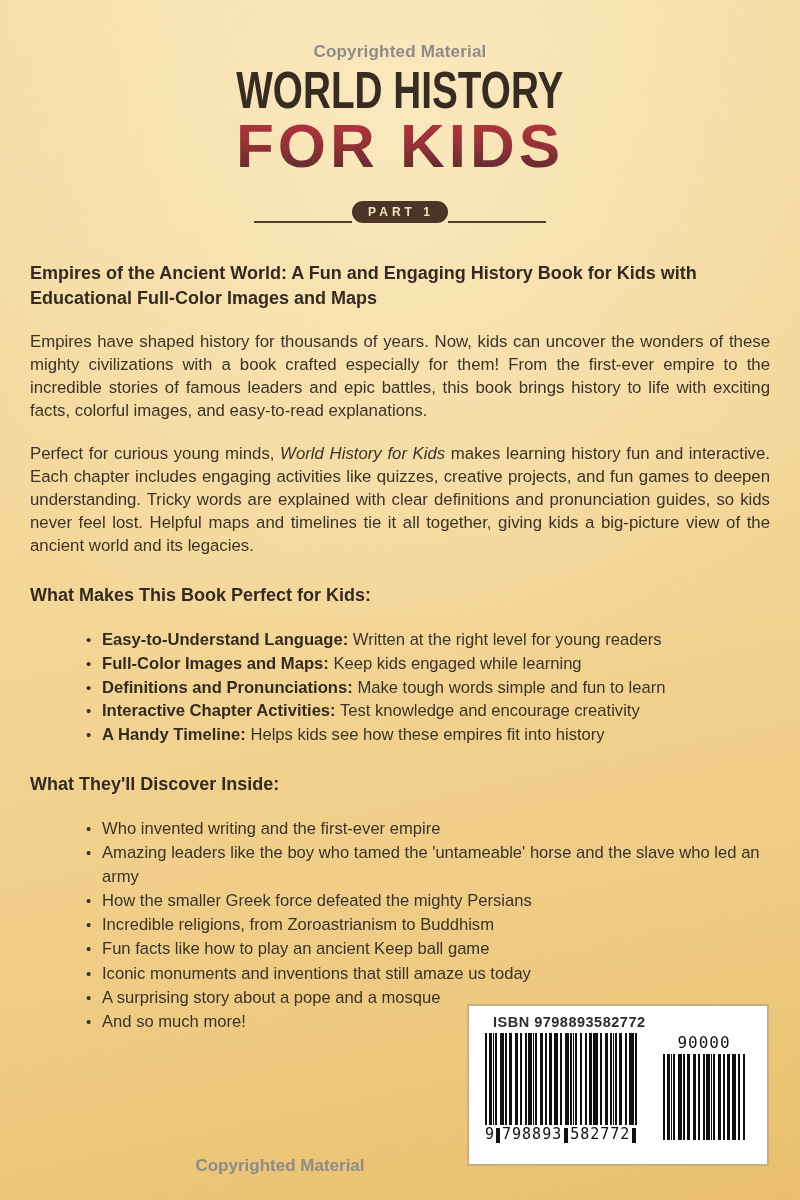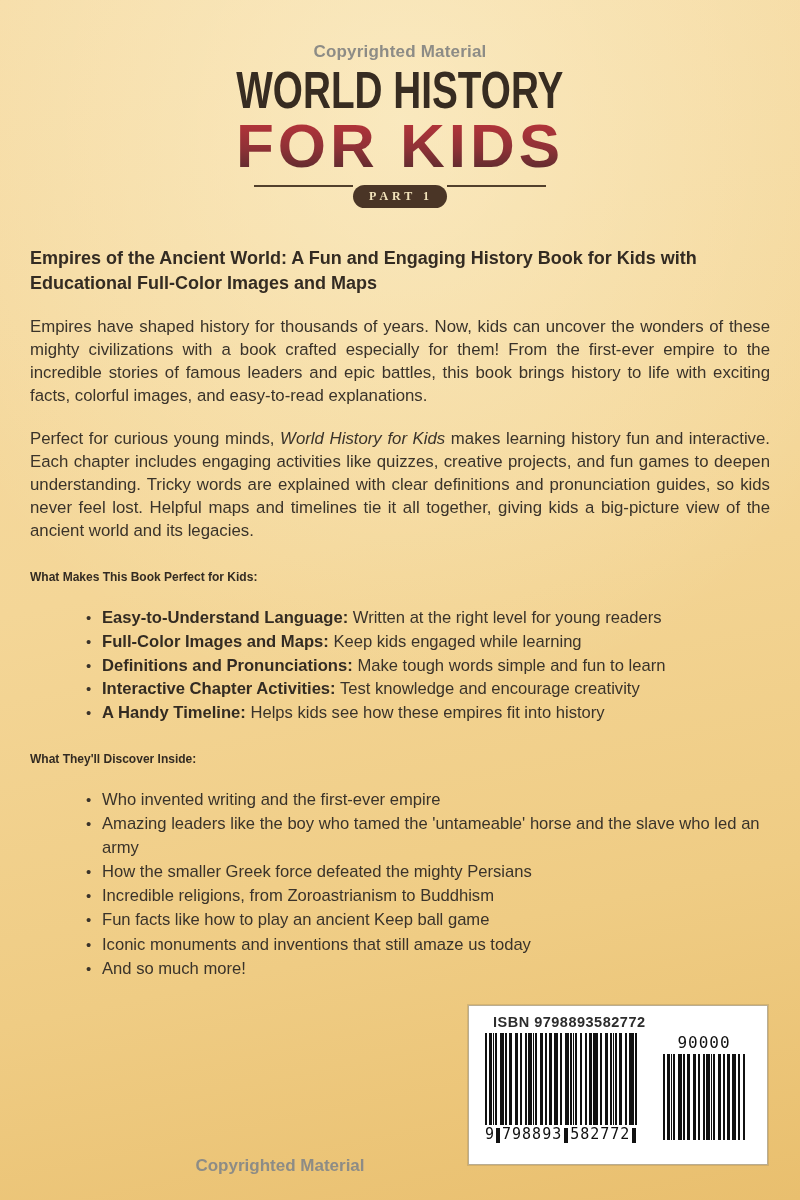--- a/index.html
+++ b/index.html
@@ -43,22 +43,22 @@
     letter-spacing: 4px;
     line-height: 1.02;
     margin-top: 2px;
     background: linear-gradient(180deg, #b5343a 12%, #8e3136 55%, #4f2a2c 100%);
     -webkit-background-clip: text;
     background-clip: text;
     color: transparent;
   }
   .part-divider {
     width: 292px;
-    margin: 8px auto 0 auto;
-    display: flex; align-items: flex-start; font-family: Liberation Serif, serif;
+    margin: 24px auto 0 auto;
+    display: flex; align-items: flex-end;
   }
   .part-divider .rule { flex: 1; height: 2px; background: #52402c; }
   .part-pill {
     background: #4a3526;
     color: #f3e4bb;
     font-size: 12px;
     font-weight: bold;
     letter-spacing: 4px;
     padding: 4px 14px 4px 16px;
     border-radius: 12px;
@@ -75,21 +75,21 @@
     margin-top: 19px;
     font-size: 16.8px;
     line-height: 1.38;
     color: #3a332a;
     text-align: justify;
   }
   .book-title-italic { font-style: italic; }
   .section-heading {
     margin-top: 28px;
     font-weight: bold;
-    font-size: 12px;
+    font-size: 18px;
     color: #332b22;
   }
   .bullet-list { margin-top: 22px; }
   .bullet-item {
     display: flex;
     padding-left: 56px;
     font-size: 16.6px;
     line-height: 1.38;
     color: #3a332a;
   }
@@ -232,20 +232,24 @@
       <span class="bullet-dot"></span>
       <span class="bullet-body">Incredible religions, from Zoroastrianism to Buddhism</span>
     </div>
     <div class="bullet-item">
       <span class="bullet-dot"></span>
       <span class="bullet-body">Fun facts like how to play an ancient Keep ball game</span>
     </div>
     <div class="bullet-item">
       <span class="bullet-dot"></span>
       <span class="bullet-body">Iconic monuments and inventions that still amaze us today</span>
+    </div>
+    <div class="bullet-item">
+      <span class="bullet-dot"></span>
+      <span class="bullet-body">A surprising story about a pope and a mosque</span>
     </div>
     <div class="bullet-item">
       <span class="bullet-dot"></span>
       <span class="bullet-body">And so much more!</span>
     </div>
   </div>
 
   <div class="barcode-box">
     <div class="isbn-label">ISBN 9798893582772</div>
     <div class="barcode-row">

